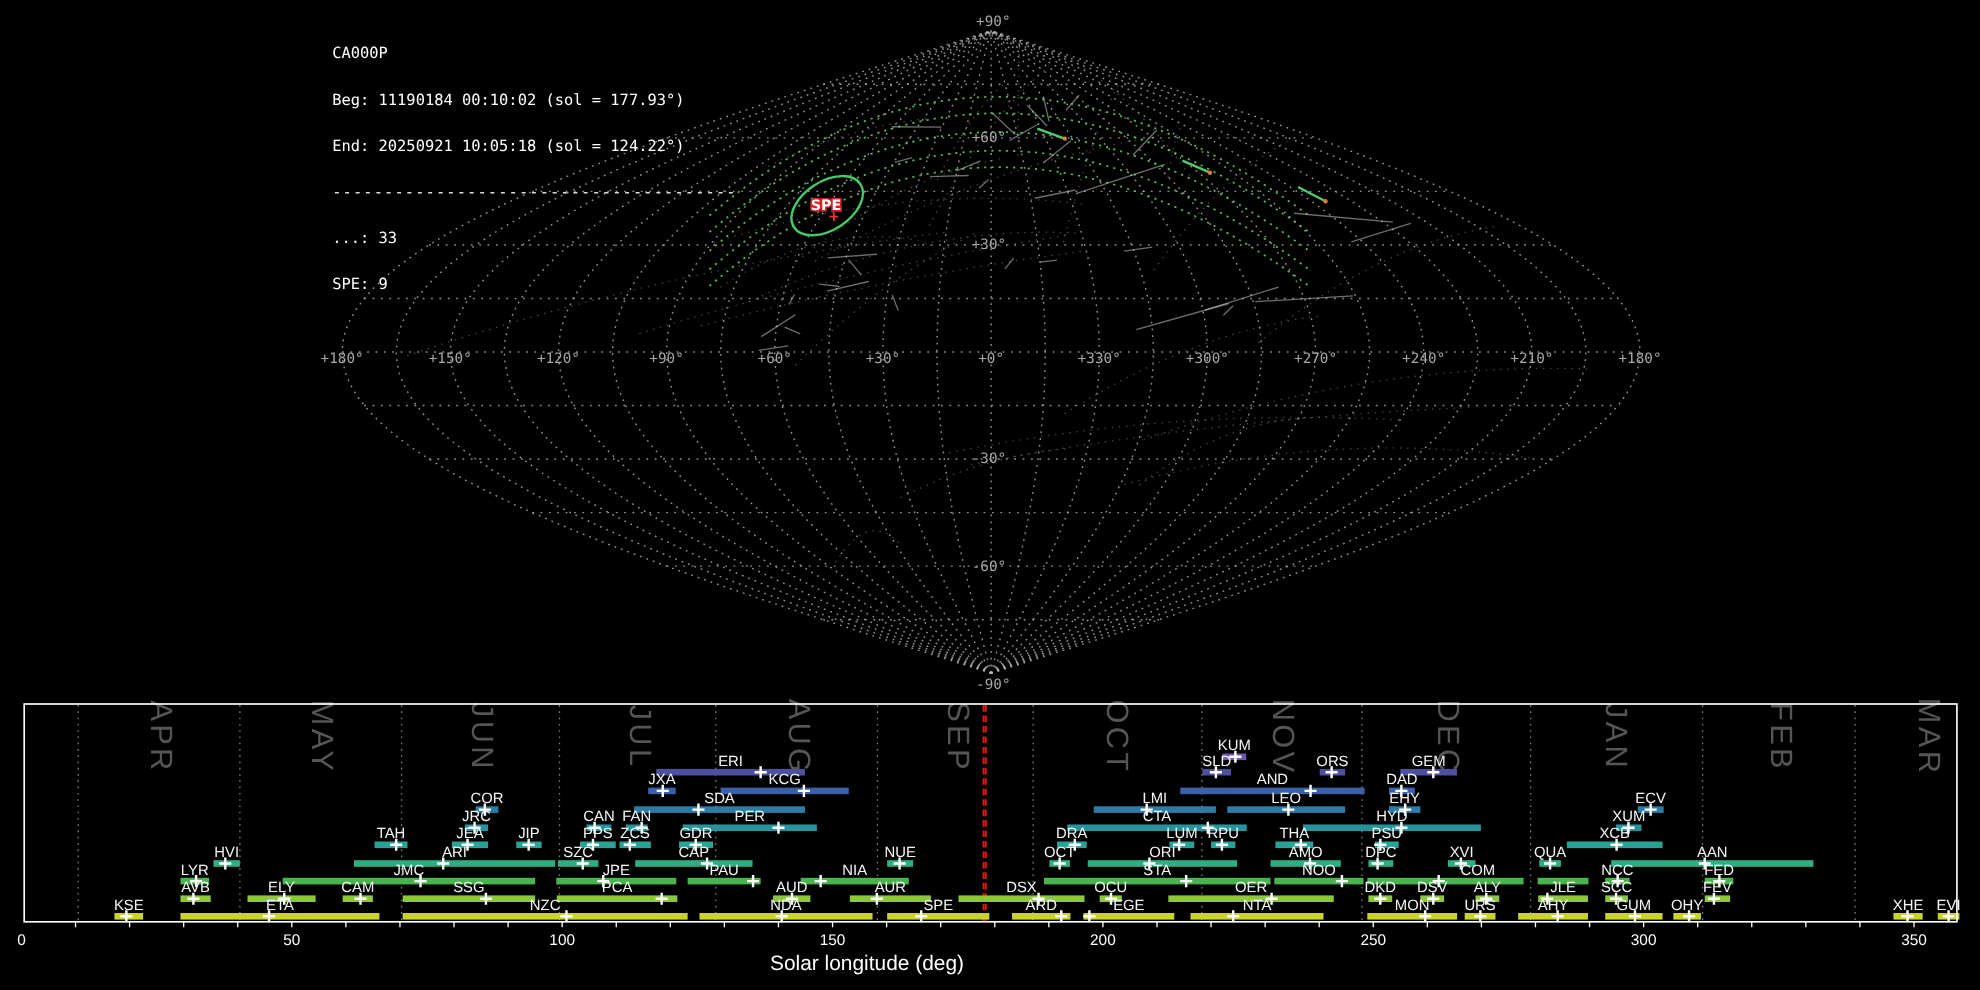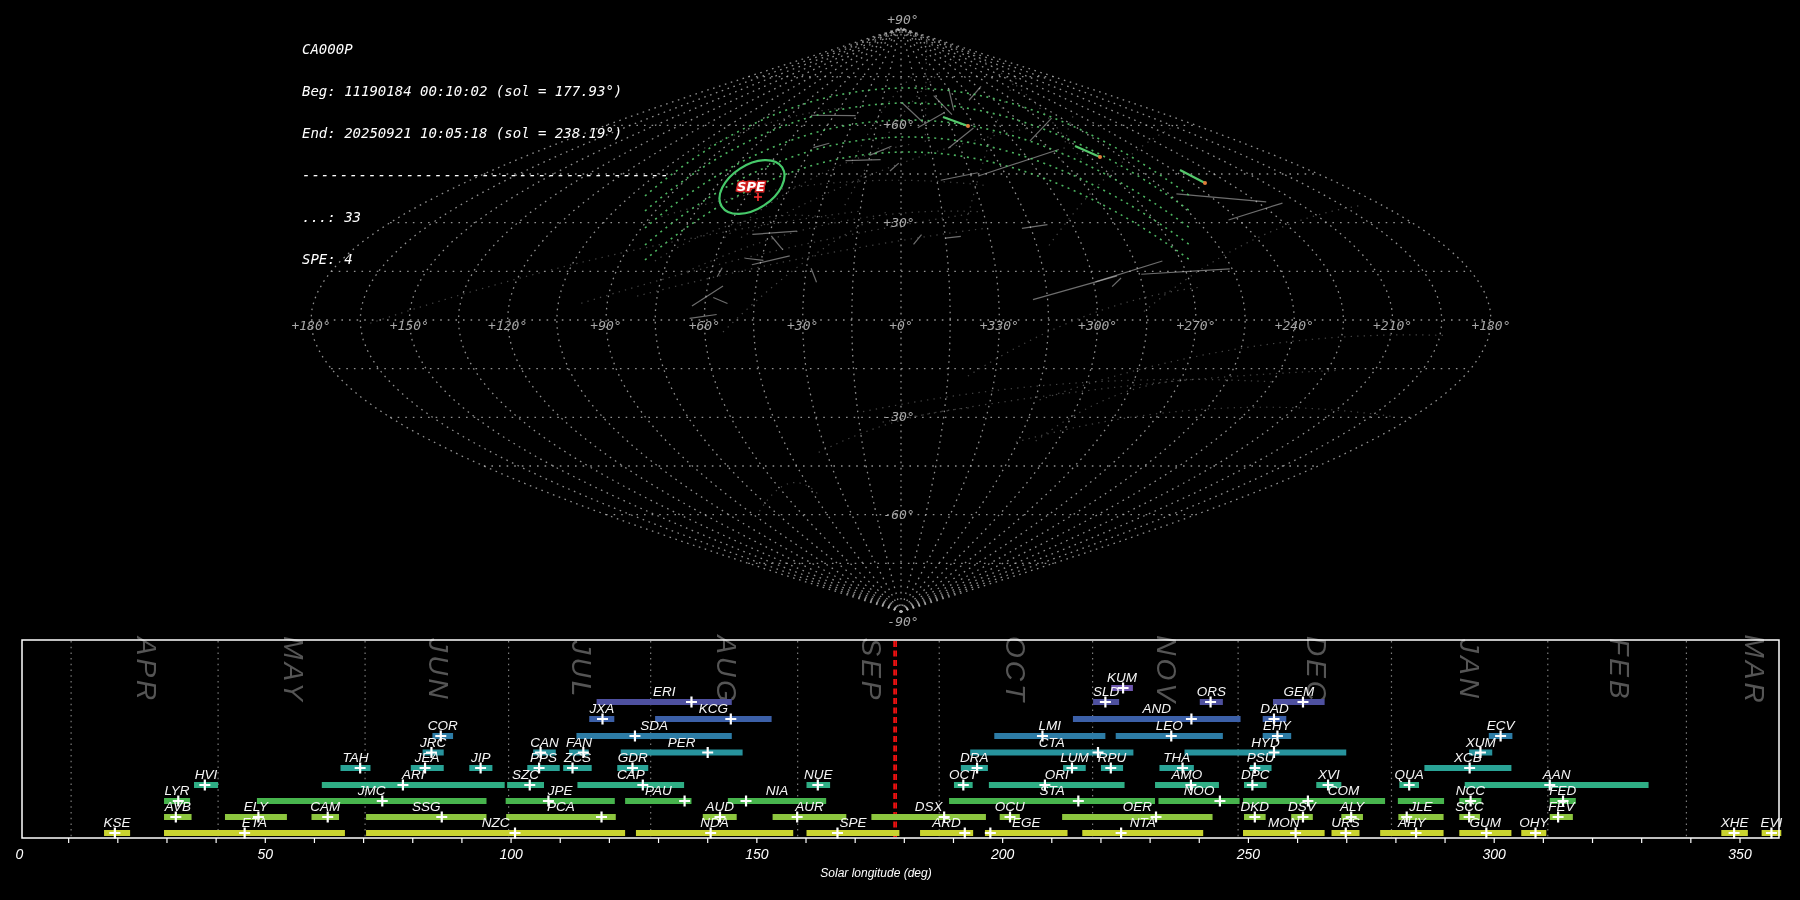--- a/index.html
+++ b/index.html
@@ -1,22 +1,22 @@
 <!DOCTYPE html>
 <html><head>
 <meta charset="utf-8">
 <style>
   html,body{margin:0;padding:0;background:#000;}
   #screen{position:relative;width:1800px;height:900px;background:#000;overflow:hidden;
-          font-family:"Liberation Sans",sans-serif;font-style:italic;}
+          font-family:"Liberation Sans",sans-serif;}
   #info{position:absolute;left:302px;top:14px;color:#fff;
         font-family:"DejaVu Sans Mono",monospace;font-size:14px;line-height:14px;white-space:pre;}
   #info .sep{letter-spacing:1px;}
-  #xlabel{position:absolute;left:676px;top:866px;width:400px;text-align:center;color:#fff;
-          font-size:12px;font-family:"Liberation Sans",sans-serif;}
+  #xlabel{position:absolute;left:700px;top:866px;width:400px;color:#fff;
+          font-size:19px;font-family:"Liberation Sans",sans-serif;}
   svg text{user-select:none;}
 </style>
 </head>
 <body>
 
 <div id="screen">
   <svg id="scene" width="1800" height="900" viewBox="0 0 1800 900" style="position:absolute;left:0;top:0;">
     <g id="map-g">
         <path d="M901.0 612.0L870.1 602.3L839.3 592.5L808.7 582.8L778.3 573.1L748.3 563.3L718.7 553.6L689.6 543.9L661.0 534.1L633.1 524.4L606.0 514.7L579.7 504.9L554.2 495.2L529.7 485.5L506.2 475.7L483.8 466.0L462.5 456.3L442.5 446.5L423.7 436.8L406.2 427.1L390.0 417.3L375.3 407.6L362.0 397.9L350.2 388.1L339.9 378.4L331.1 368.7L323.9 358.9L318.3 349.2L314.2 339.5L311.8 329.7L311.0 320.0L311.8 310.3L314.2 300.5L318.3 290.8L323.9 281.1L331.1 271.3L339.9 261.6L350.2 251.9L362.0 242.1L375.3 232.4L390.0 222.7L406.2 212.9L423.7 203.2L442.5 193.5L462.5 183.7L483.8 174.0L506.2 164.3L529.7 154.5L554.2 144.8L579.7 135.1L606.0 125.3L633.1 115.6L661.0 105.9L689.6 96.1L718.7 86.4L748.3 76.7L778.3 66.9L808.7 57.2L839.3 47.5L870.1 37.7L901.0 28.0" fill="none" stroke="#b4b4b4" stroke-width="1.3" stroke-dasharray="1.6 4.6" opacity="0.8"></path>
         <path d="M901.0 612.0L872.7 602.3L844.5 592.5L816.4 582.8L788.6 573.1L761.0 563.3L733.9 553.6L707.2 543.9L681.0 534.1L655.5 524.4L630.6 514.7L606.4 504.9L583.1 495.2L560.6 485.5L539.1 475.7L518.6 466.0L499.1 456.3L480.7 446.5L463.5 436.8L447.4 427.1L432.6 417.3L419.1 407.6L406.9 397.9L396.1 388.1L386.6 378.4L378.6 368.7L372.0 358.9L366.8 349.2L363.1 339.5L360.9 329.7L360.2 320.0L360.9 310.3L363.1 300.5L366.8 290.8L372.0 281.1L378.6 271.3L386.6 261.6L396.1 251.9L406.9 242.1L419.1 232.4L432.6 222.7L447.4 212.9L463.5 203.2L480.7 193.5L499.1 183.7L518.6 174.0L539.1 164.3L560.6 154.5L583.1 144.8L606.4 135.1L630.6 125.3L655.5 115.6L681.0 105.9L707.2 96.1L733.9 86.4L761.0 76.7L788.6 66.9L816.4 57.2L844.5 47.5L872.7 37.7L901.0 28.0" fill="none" stroke="#b4b4b4" stroke-width="1.3" stroke-dasharray="1.6 4.6" opacity="0.8"></path>
@@ -481,20 +481,20 @@
         <text x="1002.64" y="859" fill="#ffffff" font-size="14" text-anchor="middle" font-family="&quot;Liberation Sans&quot;,sans-serif">200</text>
         <text x="1248.425" y="859" fill="#ffffff" font-size="14" text-anchor="middle" font-family="&quot;Liberation Sans&quot;,sans-serif">250</text>
         <text x="1494.21" y="859" fill="#ffffff" font-size="14" text-anchor="middle" font-family="&quot;Liberation Sans&quot;,sans-serif">300</text>
         <text x="1739.9950000000001" y="859" fill="#ffffff" font-size="14" text-anchor="middle" font-family="&quot;Liberation Sans&quot;,sans-serif">350</text>
       </g>
   </svg>
 
   <div id="info">
     <div>CA000P</div>
     <div>Beg: 11190184 00:10:02 (sol = 177.93°)</div>
-    <div>End: 20250921 10:05:18 (sol = 238.19°)</div>
+    <div>End: 20250921 10:05:18 (sol = 124.22°)</div>
     <div class="sep">---------------------------------------</div>
     <div>...: 33</div>
-    <div>SPE: 4</div>
+    <div>SPE: 9</div>
   </div>
 
   <div id="xlabel">Solar longitude (deg)</div>
 </div>
 
 </body></html>

